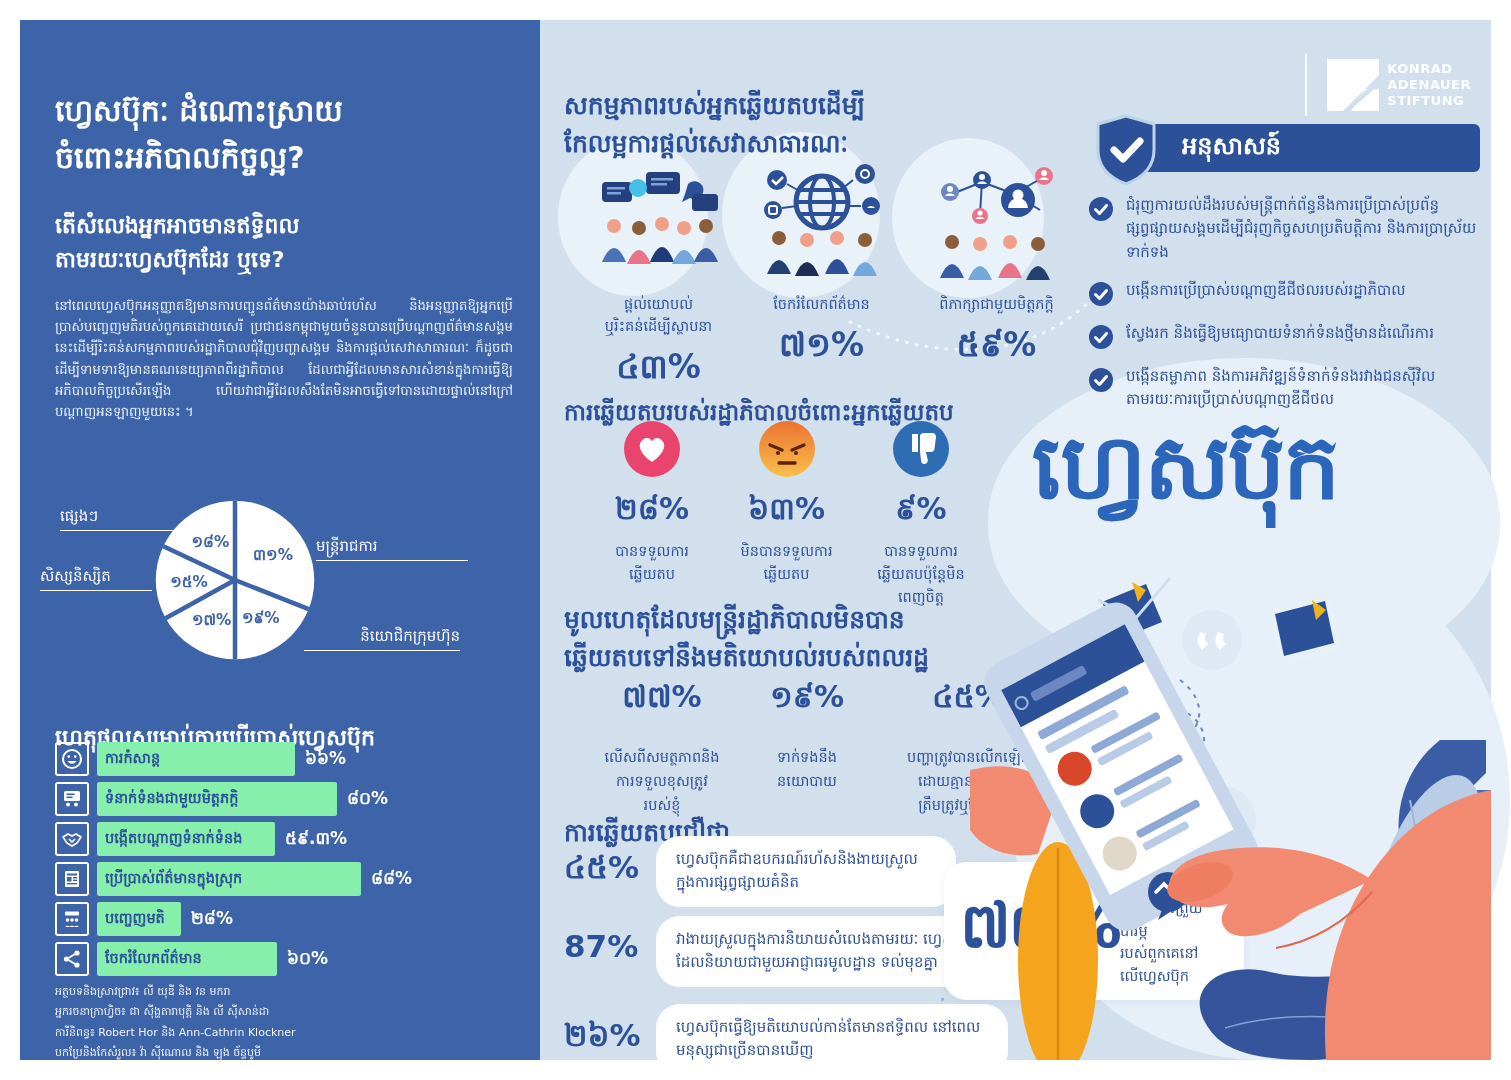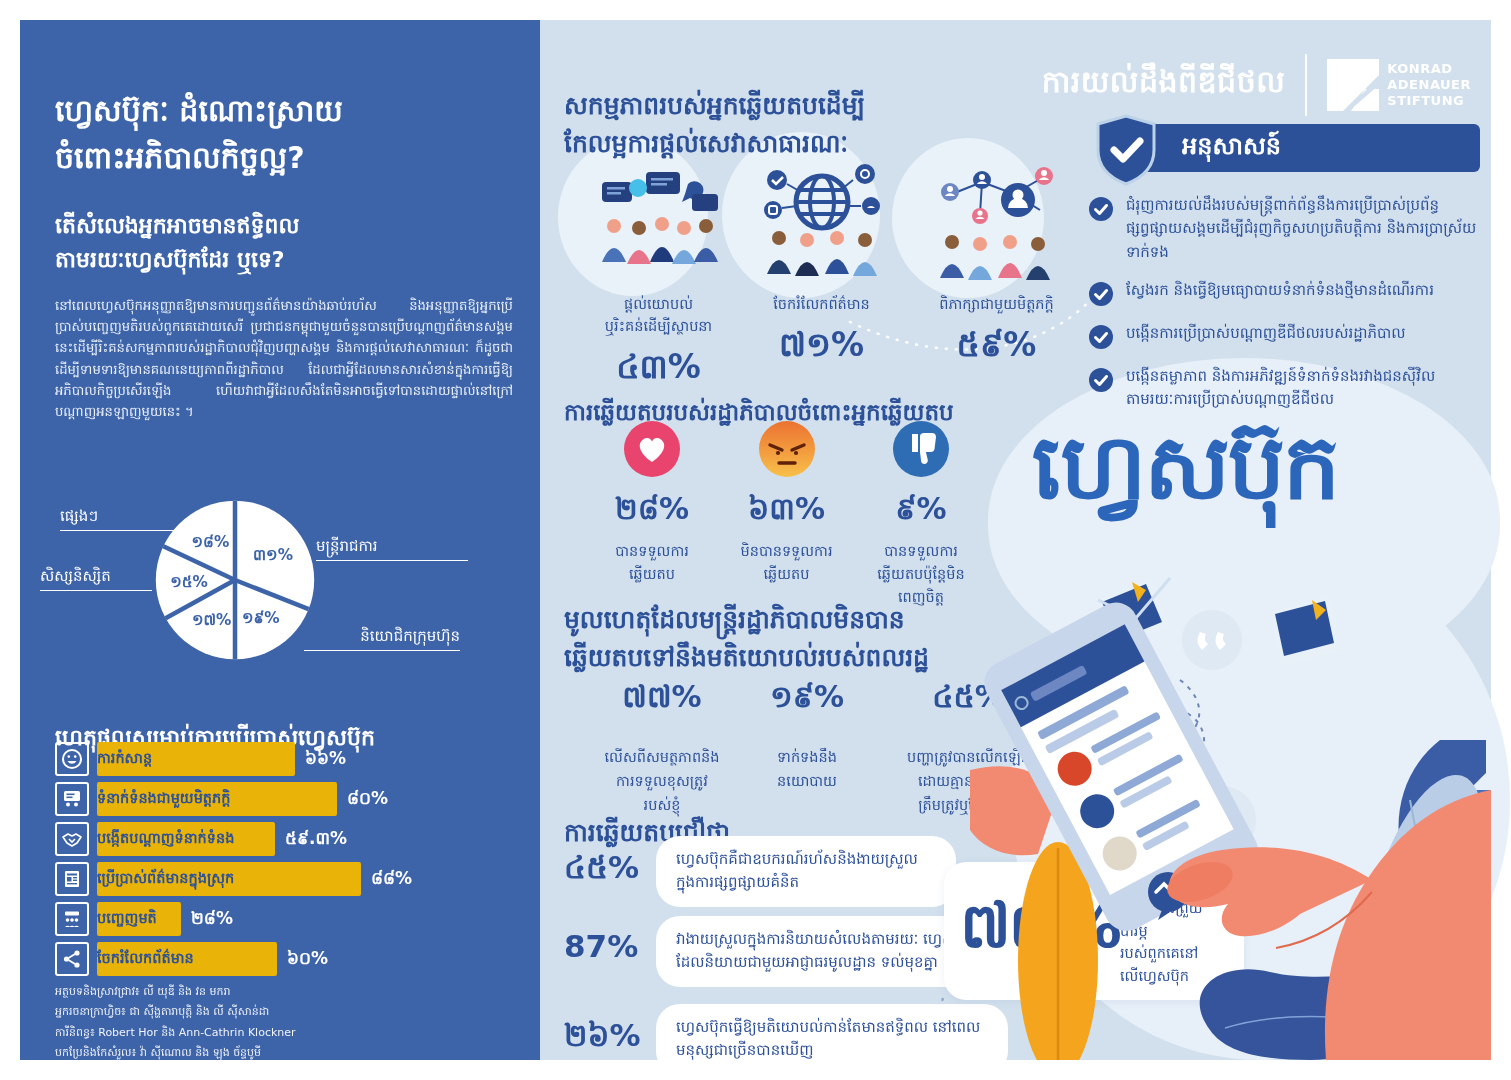--- a/index.html
+++ b/index.html
@@ -21,22 +21,22 @@
   .pie-label{position:absolute;font-size:15px;color:#fff;border-bottom:1.5px solid #ffffff;padding-bottom:4px;line-height:1.35;}
   .pl-other{left:40px;top:486px;width:128px;}
   .pl-civil{left:296px;top:516px;width:152px;}
   .pl-students{left:20px;top:546px;width:112px;}
   .pl-ngo{left:16px;top:576px;width:176px;}
   .pl-company{left:284px;top:606px;width:156px;text-align:right;}
 
   .bar-rows{position:absolute;left:35px;top:722px;width:470px;}
   .bar-row{display:flex;align-items:center;height:34px;margin-bottom:6px;}
   .bar-icon{width:34px;height:34px;border:2px solid #ffffff;border-radius:3px;display:flex;align-items:center;justify-content:center;flex:0 0 34px;}
-  .hbar{height:34px;background:#eab308;border-radius:2px;margin-left:8px;display:flex;align-items:center;
-        padding-left:0;color:#2d5199;font-size:14.5px;font-weight:bold;overflow:hidden;white-space:nowrap;}
+  .hbar{height:34px;background:#86efac;border-radius:2px;margin-left:8px;display:flex;align-items:center;
+        padding-left:8px;color:#2d5199;font-size:14.5px;font-weight:bold;overflow:hidden;white-space:nowrap;}
   .bar-val{color:#ffffff;font-size:17px;font-weight:bold;margin-left:10px;white-space:nowrap;}
 
   .credits{position:absolute;left:35px;top:962px;font-size:11px;line-height:1.85;color:rgba(255,255,255,.92);}
 
   
   .right-panel{position:absolute;left:540px;top:20px;width:951px;height:1040px;background:#d2e0ed;color:#2d5199;}
   .blob{position:absolute;background:#e7eff8;border-radius:50%;}
   .blob-a{left:448px;top:338px;width:512px;height:330px;border-radius:260px/165px;}
   .blob-b{left:470px;top:520px;width:500px;height:520px;}
   .blob-c{left:18px;top:118px;width:150px;height:158px;background:#e9f1f9;}
@@ -245,21 +245,20 @@
     <div class="blob blob-d"></div>
     <div class="blob blob-e"></div>
 
     <svg class="deco-dash">
       <path d="M310 302 C 400 345, 500 340, 560 270" stroke="#ffffff" stroke-width="2.5" fill="none" stroke-dasharray="1 9" stroke-linecap="round"></path>
       <path d="M392 905 C 398 905, 400 905, 404 905" stroke="#8fa9cf" stroke-width="2.5" fill="none" stroke-dasharray="1 8" stroke-linecap="round"></path>
       <path d="M380 1006 C 392 1002, 398 995, 404 975" stroke="#8fa9cf" stroke-width="2.5" fill="none" stroke-dasharray="1 8" stroke-linecap="round"></path>
     </svg>
 
     <header class="r-header">
-      <div class="r-header-title">ការយល់ដឹងពីឌីជីថល</div>
       <div class="r-header-div"></div>
       <div class="kas-logo">
         <svg width="52" height="52" viewBox="0 0 52 52">
           <polygon points="0,0 52,0 52,16 16,52 0,52" fill="#ffffff"></polygon>
           <polygon points="38,30 52,30 52,52 24,52" fill="#ffffff"></polygon>
           <polygon points="52,18 18,52 22,52 52,26" fill="#d2e0ed"></polygon>
         </svg>
         <div class="kas-text pre">KONRAD
 ADENAUER
 STIFTUNG</div>
@@ -463,28 +462,28 @@
               <circle cx="13" cy="13" r="12" fill="#2d5199"></circle>
               <path d="M7.5 13.5 l4 4 7 -8" stroke="#fff" stroke-width="3" fill="none" stroke-linecap="round" stroke-linejoin="round"></path>
             </svg>
           <div class="rec-text">ជំរុញការយល់ដឹងរបស់មន្ត្រីពាក់ព័ន្ធនឹងការប្រើប្រាស់ប្រព័ន្ធផ្សព្វផ្សាយសង្គមដើម្បីជំរុញកិច្ចសហប្រតិបត្តិការ និងការប្រាស្រ័យទាក់ទង</div>
         </div>
         <div class="rec-item">
           <svg class="rec-check" width="26" height="26" viewBox="0 0 26 26">
               <circle cx="13" cy="13" r="12" fill="#2d5199"></circle>
               <path d="M7.5 13.5 l4 4 7 -8" stroke="#fff" stroke-width="3" fill="none" stroke-linecap="round" stroke-linejoin="round"></path>
             </svg>
-          <div class="rec-text">ស្វែងរក និងធ្វើឱ្យមធ្យោបាយទំនាក់ទំនងថ្មីមានដំណើរការ</div>
+          <div class="rec-text">បង្កើនការប្រើប្រាស់បណ្ដាញឌីជីថលរបស់រដ្ឋាភិបាល</div>
         </div>
         <div class="rec-item">
           <svg class="rec-check" width="26" height="26" viewBox="0 0 26 26">
               <circle cx="13" cy="13" r="12" fill="#2d5199"></circle>
               <path d="M7.5 13.5 l4 4 7 -8" stroke="#fff" stroke-width="3" fill="none" stroke-linecap="round" stroke-linejoin="round"></path>
             </svg>
-          <div class="rec-text">បង្កើនការប្រើប្រាស់បណ្ដាញឌីជីថលរបស់រដ្ឋាភិបាល</div>
+          <div class="rec-text">ស្វែងរក និងធ្វើឱ្យមធ្យោបាយទំនាក់ទំនងថ្មីមានដំណើរការ</div>
         </div>
         <div class="rec-item">
           <svg class="rec-check" width="26" height="26" viewBox="0 0 26 26">
               <circle cx="13" cy="13" r="12" fill="#2d5199"></circle>
               <path d="M7.5 13.5 l4 4 7 -8" stroke="#fff" stroke-width="3" fill="none" stroke-linecap="round" stroke-linejoin="round"></path>
             </svg>
           <div class="rec-text">បង្កើនតម្លាភាព និងការអភិវឌ្ឍន៍ទំនាក់ទំនងរវាងជនស៊ីវិល តាមរយៈការប្រើប្រាស់បណ្ដាញឌីជីថល</div>
         </div>
       </div>
     </section>

